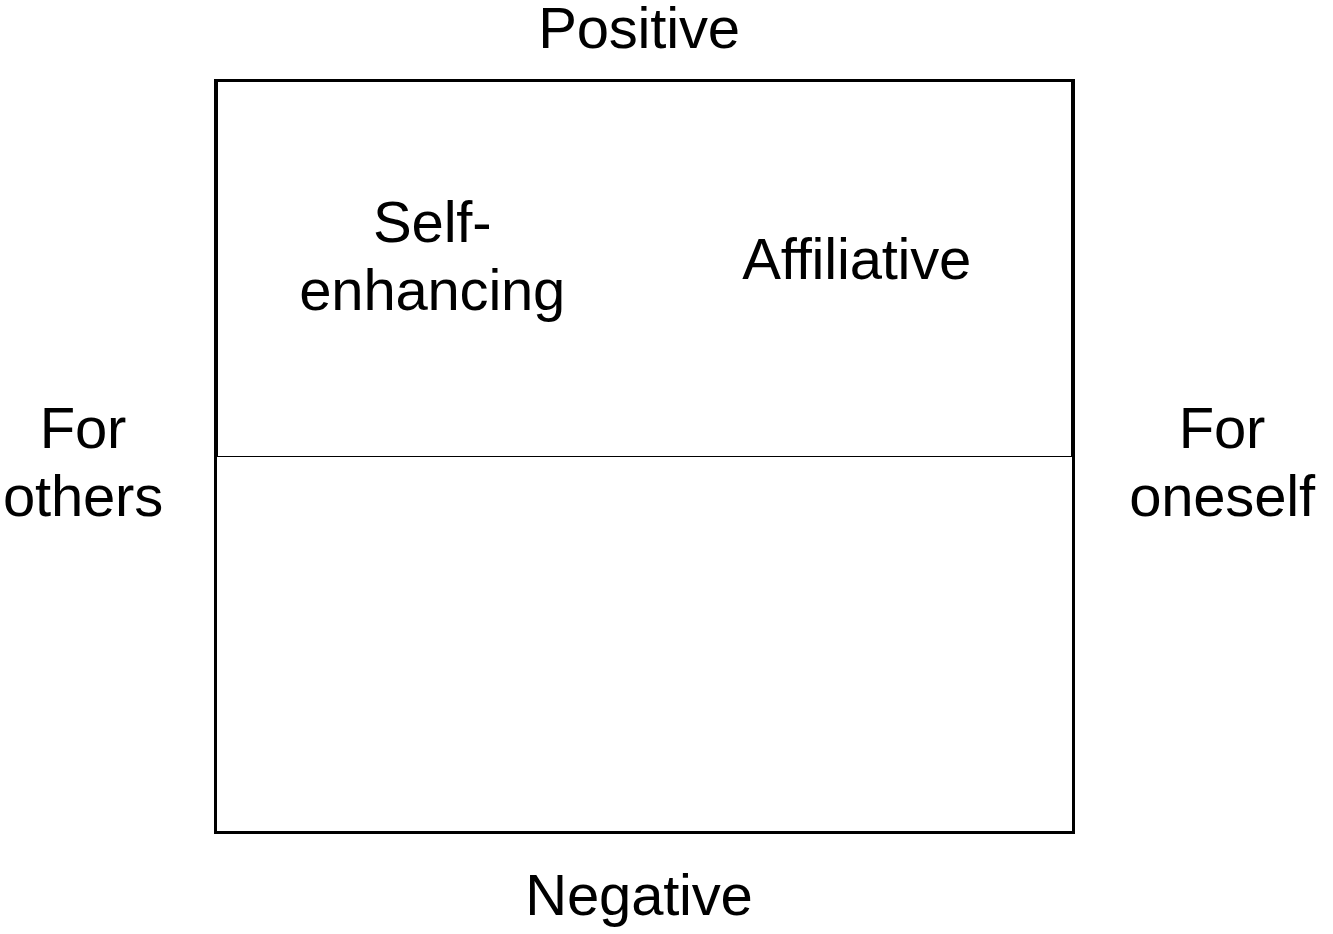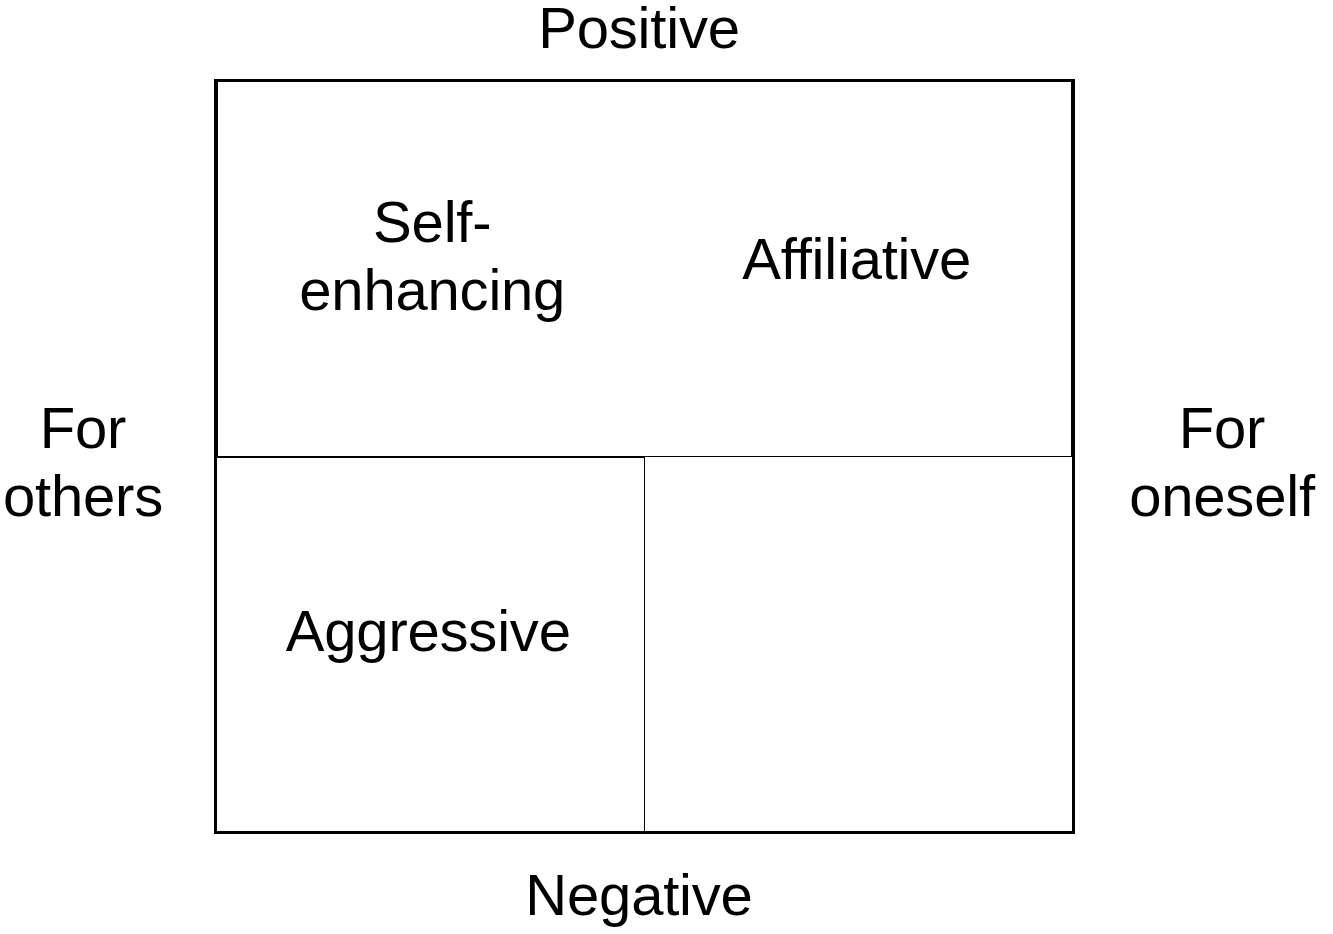--- a/index.html
+++ b/index.html
@@ -124,22 +124,19 @@
 
     <div class="cell cell-q2">
       <span class="cell-text">Self-
 enhancing</span>
     </div>
 
     <div class="cell cell-q1">
       <span class="cell-text">Affiliative</span>
     </div>
 
-    <div class="cell cell-q3">
-      <span class="cell-text">Aggressive</span>
-    </div>
 
 
   </div>
 
   <div class="axis-label" id="label-negative">Negative</div>
 
 </div>
 
 </body></html>

